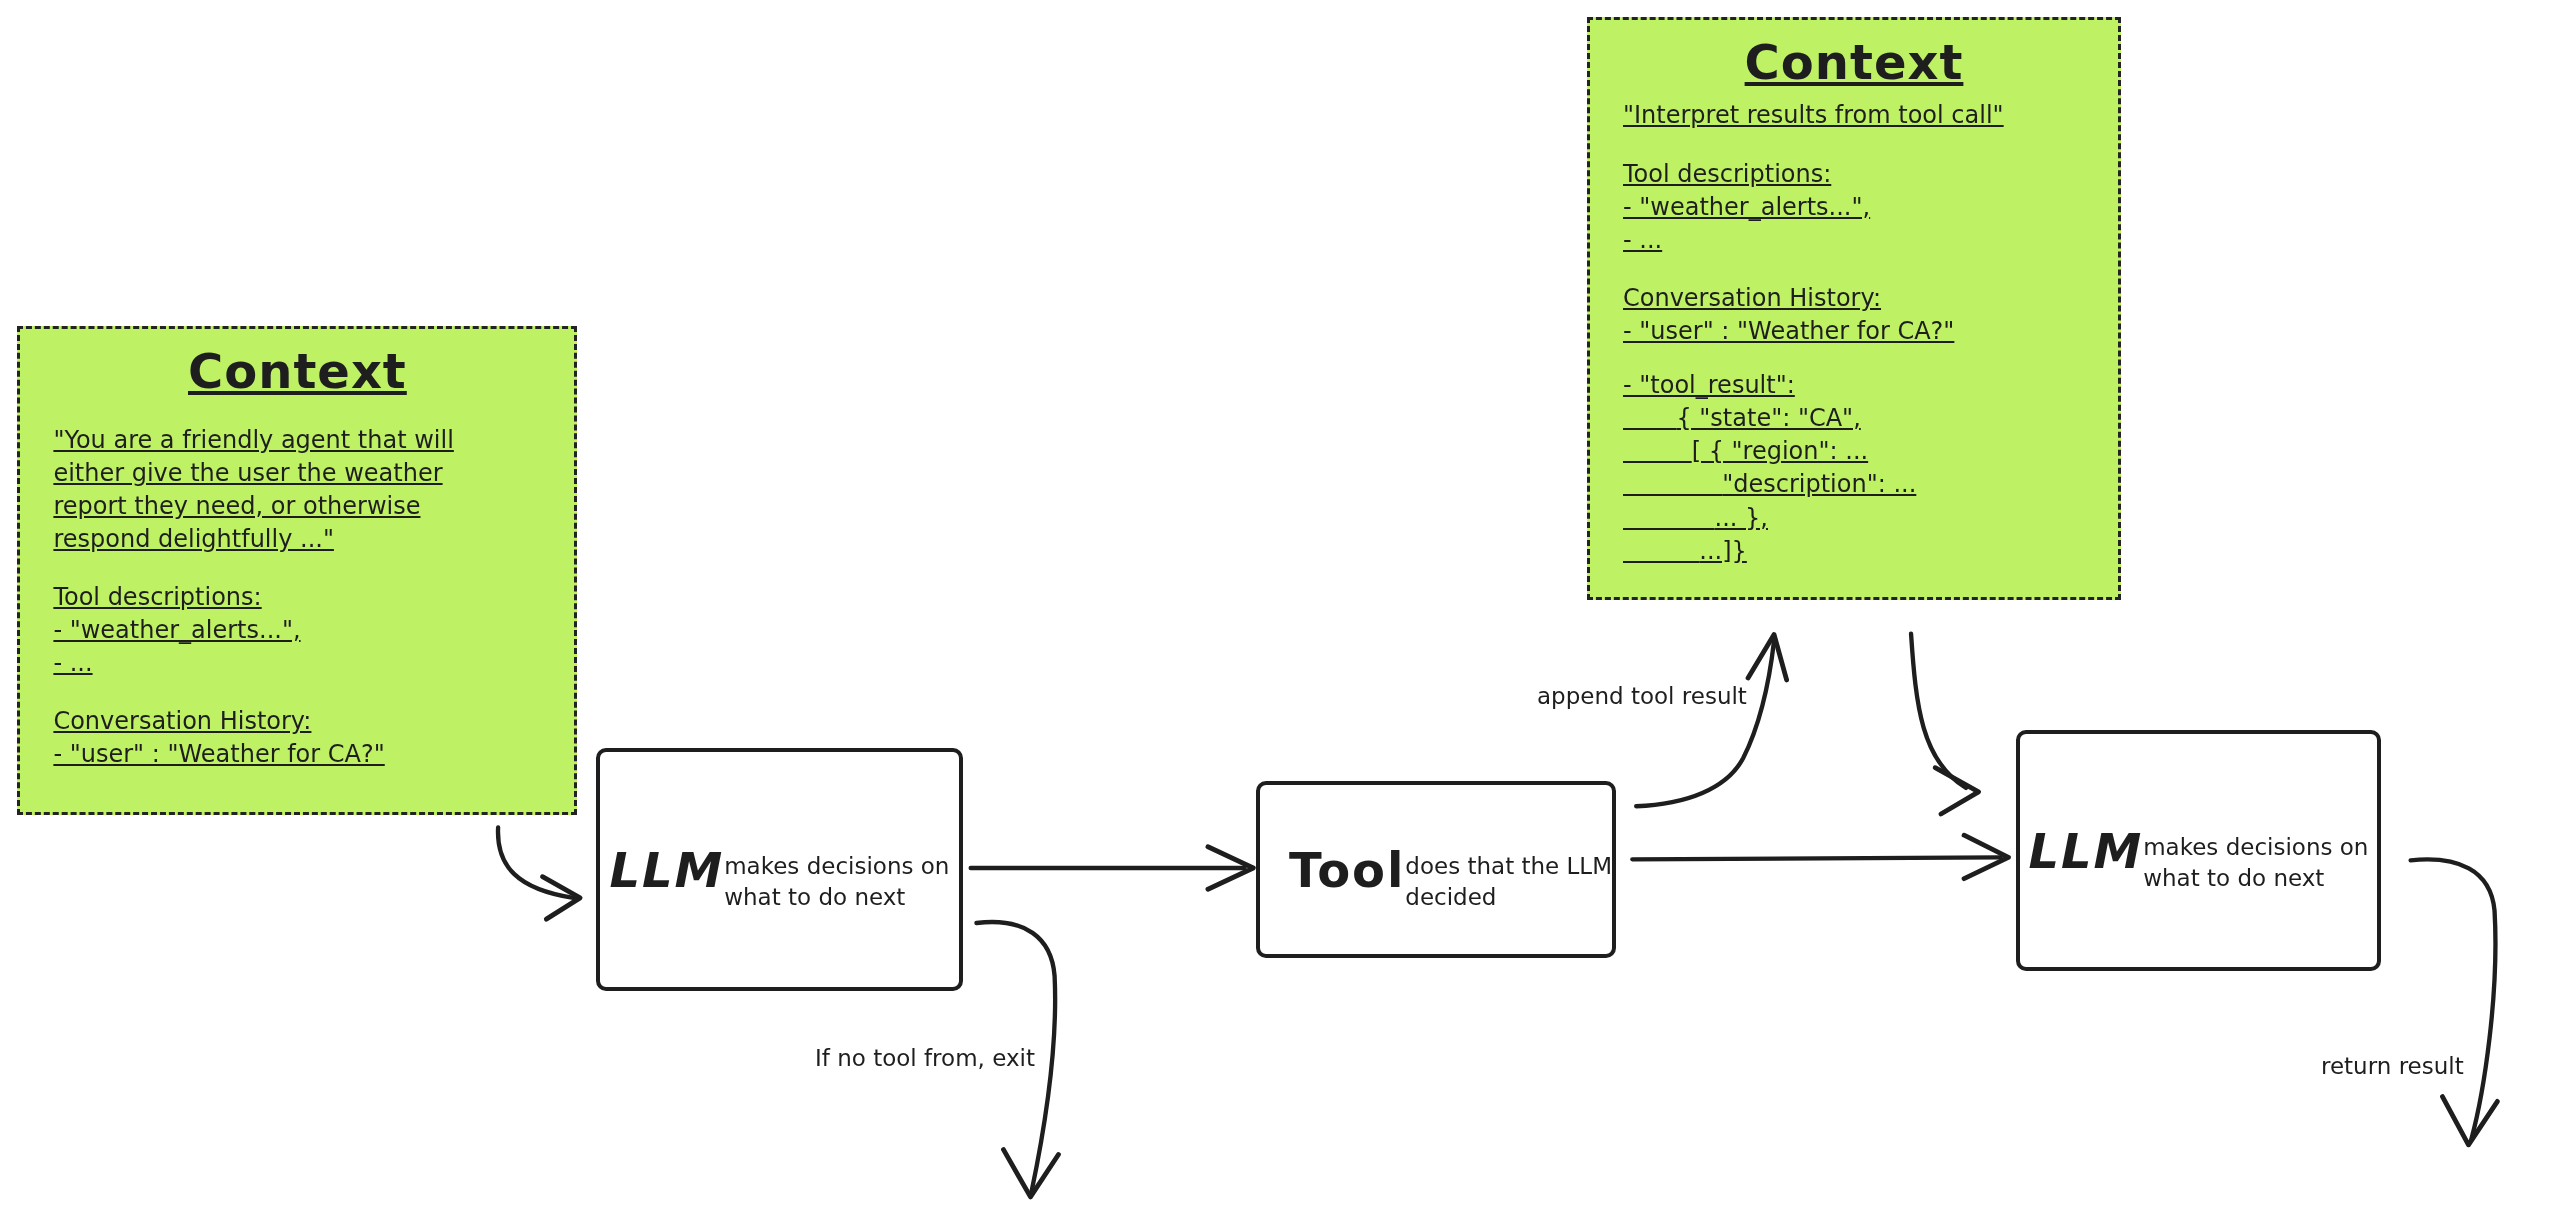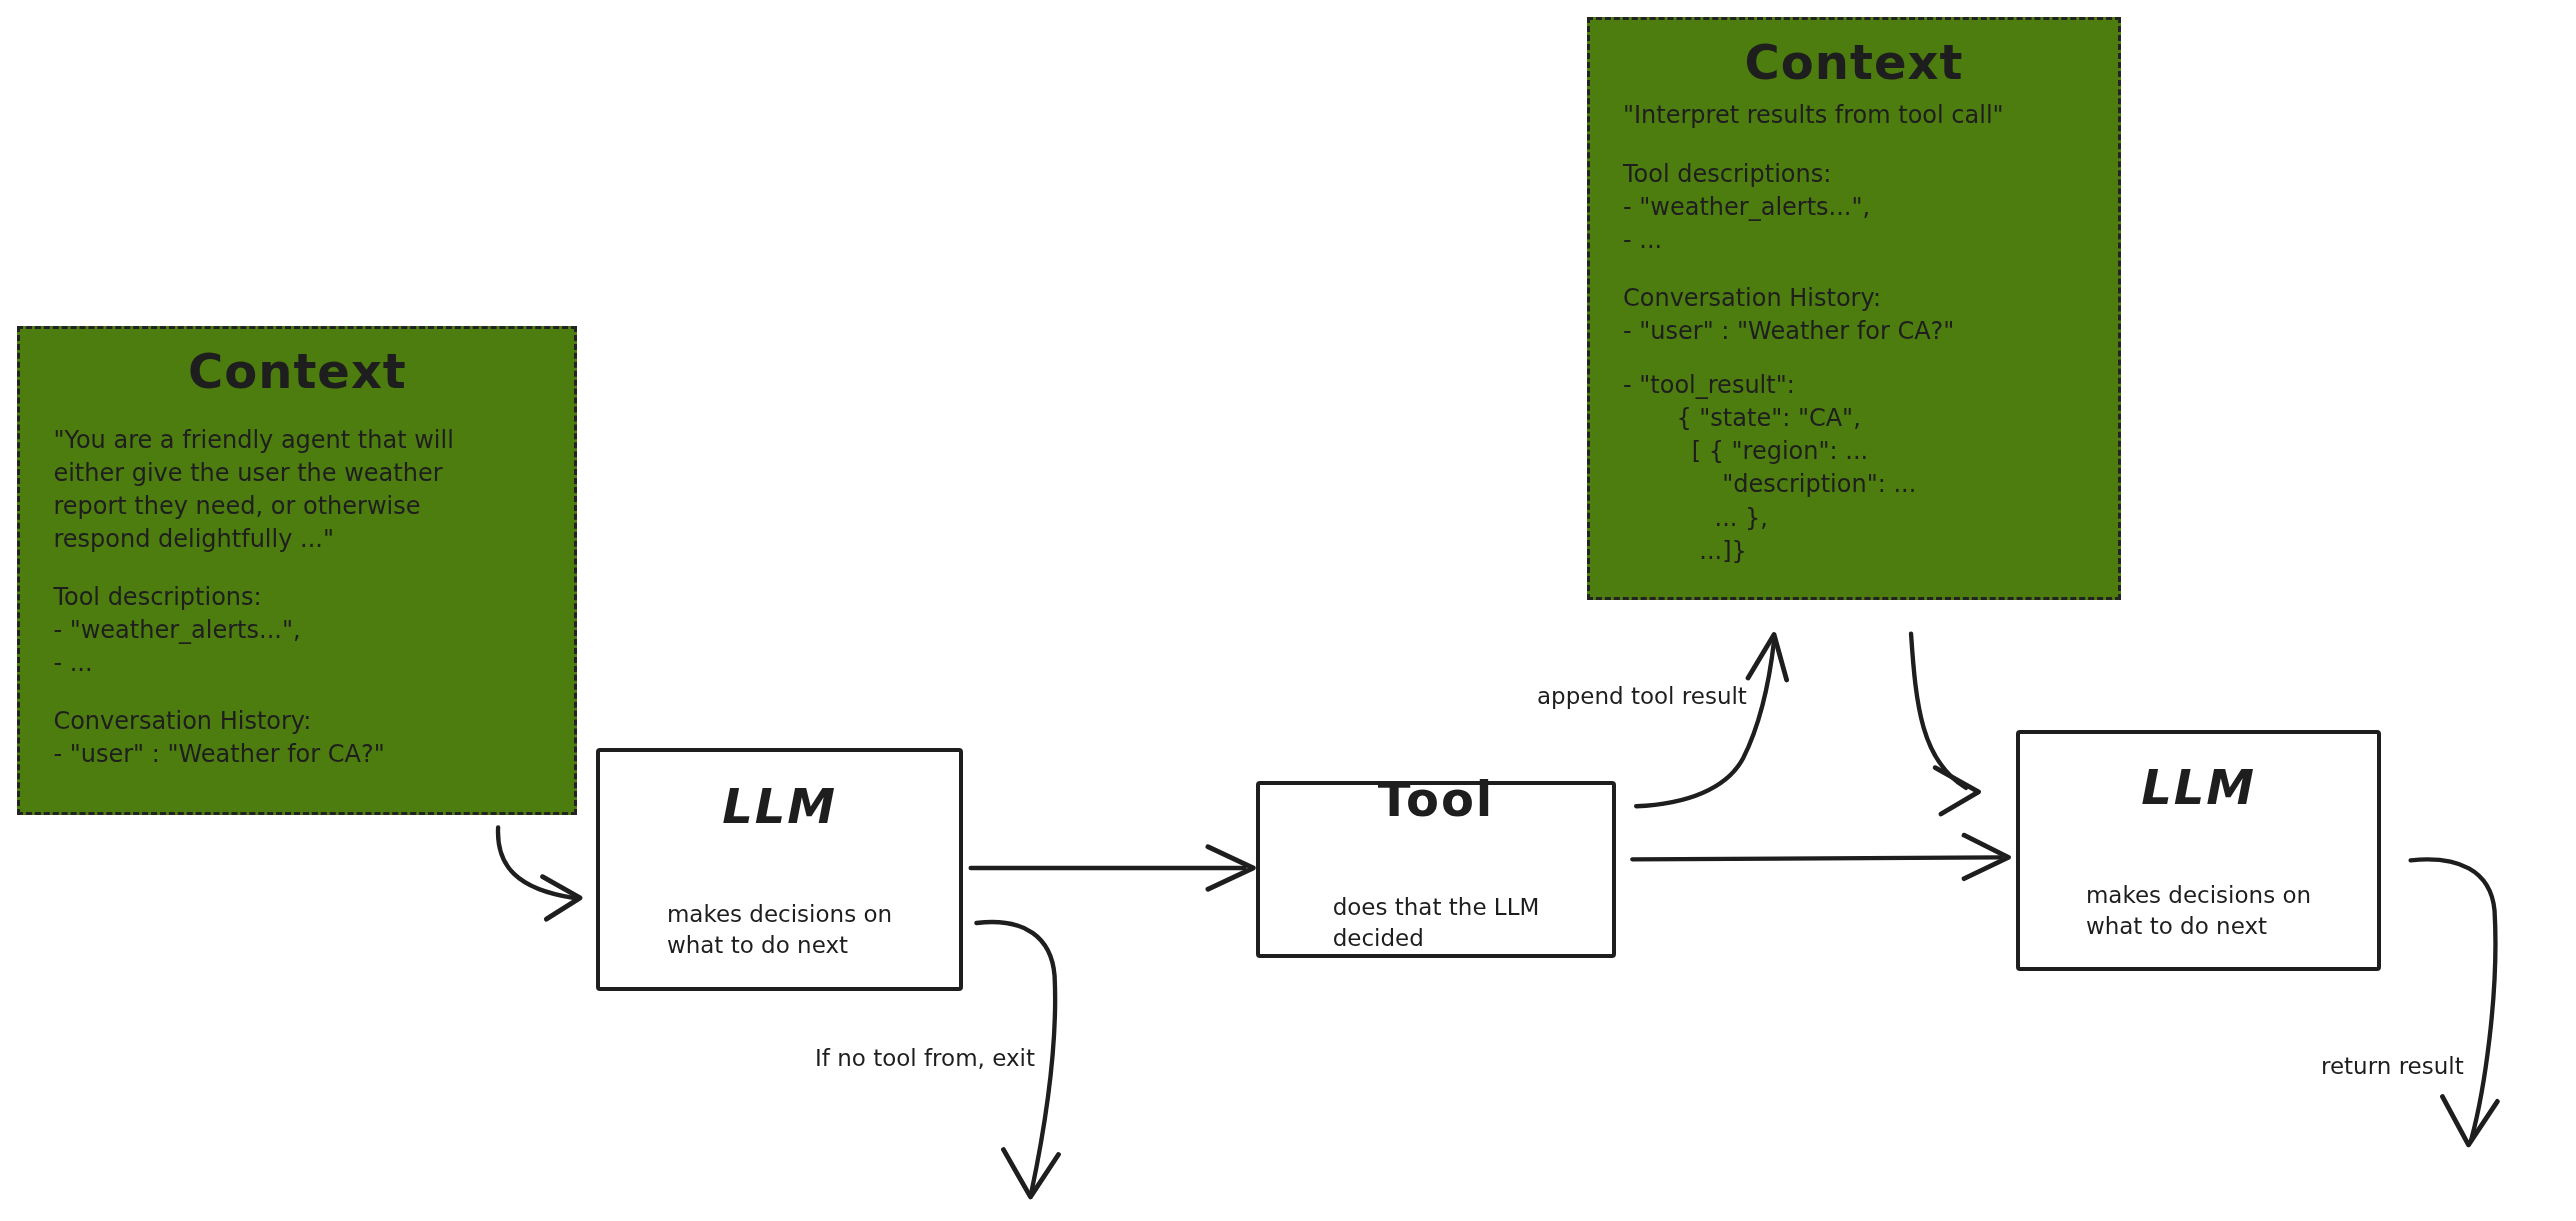--- a/index.html
+++ b/index.html
@@ -13,50 +13,49 @@
     height: 1221px;
     background: #ffffff;
     font-family: "DejaVu Sans", "Liberation Sans", sans-serif;
     color: #1e1e1e;
     overflow: hidden;
   }
   
   .context-box {
     position: absolute;
     border: 3.4px dashed #232323;
-    background: #4d7c0f;
+    background: #bef264;
     box-sizing: border-box;
+    text-decoration: underline;
   }
   .context-title {
     text-align: center;
     font-size: 48px;
     font-weight: 700;
     letter-spacing: 1px;
     margin-top: 13.5px;
   }
   .context-body {
     white-space: pre-wrap;
     font-size: 24px;
     line-height: 1.38;
     padding: 0 25px 0 33px;
   }
   .context-body + .context-body { margin-top: 25px; }
   .ctx-gap-sm { margin-top: 25px; }
   
   .node-box {
     position: absolute;
     border: 4.3px solid #1e1e1e;
-    border-radius: 4px;
+    border-radius: 10px;
     background: #ffffff;
     box-sizing: border-box;
     display: flex;
-    flex-direction: column;
     align-items: center;
     justify-content: center;
-    gap: 40px;
   }
   .node-title {
     font-size: 48px;
     font-weight: 700;
     letter-spacing: 1.9px;
   }
   .node-title.italic { font-style: italic; }
   .node-subtitle {
     margin-top: 25px;
     font-size: 23px;

